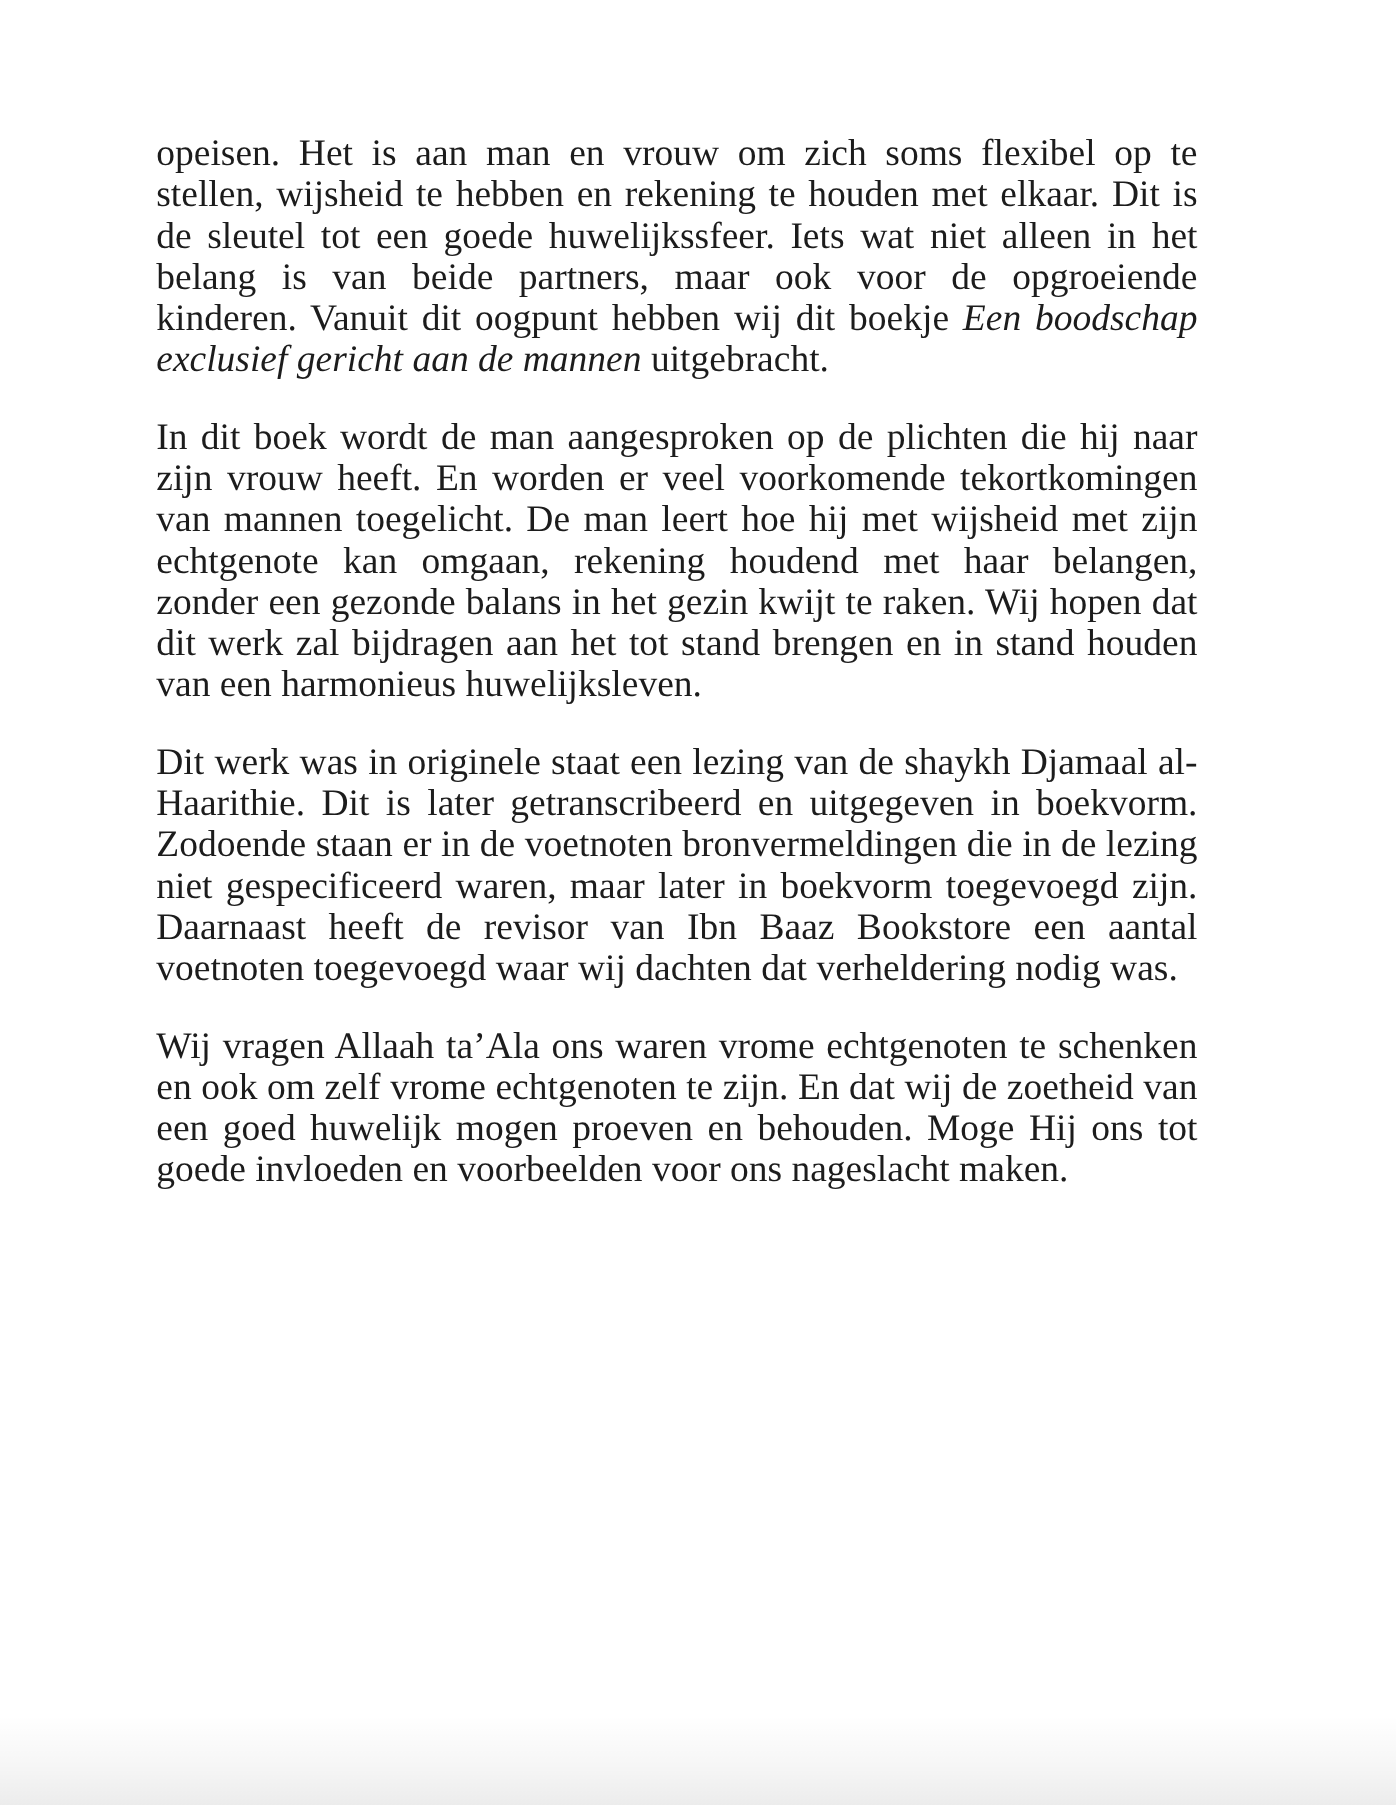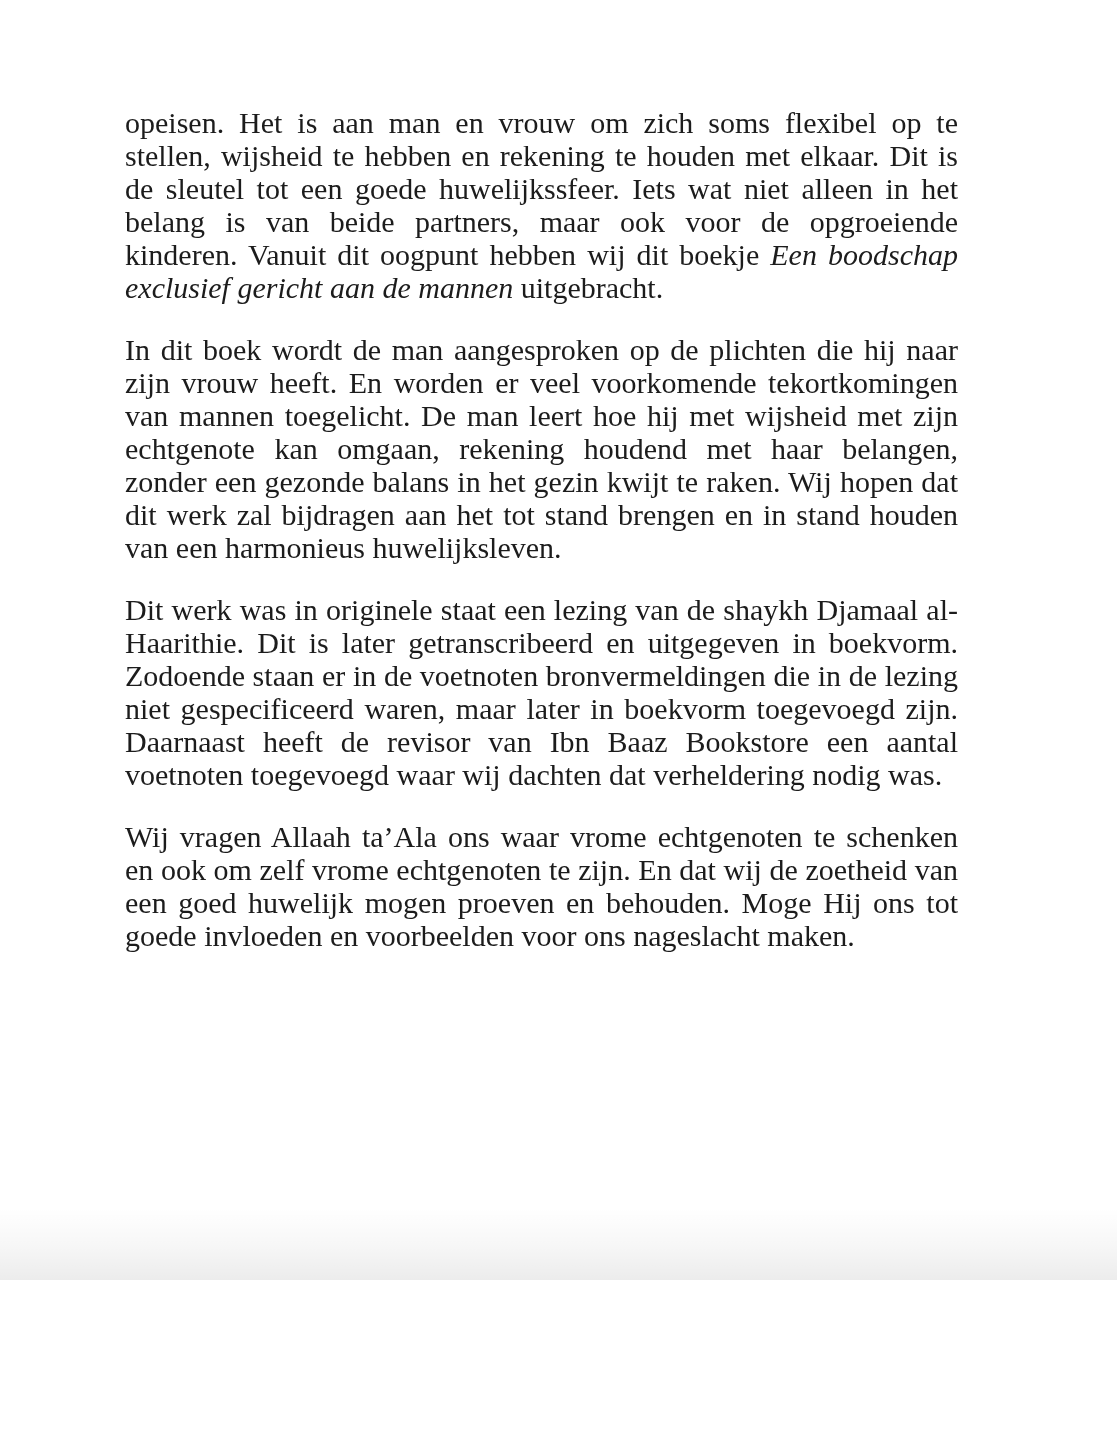--- a/index.html
+++ b/index.html
@@ -3,21 +3,21 @@
 <meta charset="utf-8">
 <style>
   html, body {
     margin: 0;
     padding: 0;
     background: #ffffff;
   }
   .page {
     position: relative;
     width: 1117px;
-    height: 1280px;
+    height: 1444px;
     background: #ffffff;
     overflow: hidden;
     font-family: "Liberation Serif", "DejaVu Serif", serif;
   }
   .text-block {
     position: absolute;
     left: 125px;
     top: 106px;
     width: 833px;
     color: #1c1c1c;
@@ -50,16 +50,16 @@
   }
 </style>
 </head>
 <body>
 
 <div class="page">
   <div class="text-block">
     <p><span>opeisen. Het is aan man en vrouw om zich soms flexibel op te stellen, wijsheid te hebben en rekening te houden met elkaar. Dit is de sleutel tot een goede huwelijkssfeer. Iets wat niet alleen in het belang is van beide partners, maar ook voor de opgroeiende kinderen. Vanuit dit oogpunt hebben wij dit boekje </span><em>Een boodschap exclusief gericht aan de mannen</em><span> uitgebracht.</span></p>
     <p>In dit boek wordt de man aangesproken op de plichten die hij naar zijn vrouw heeft. En worden er veel voorkomende tekortkomingen van mannen toegelicht. De man leert hoe hij met wijsheid met zijn echtgenote kan omgaan, rekening houdend met haar belangen, zonder een gezonde balans in het gezin kwijt te raken. Wij hopen dat dit werk zal bijdragen aan het tot stand brengen en in stand houden van een harmonieus huwelijksleven.</p>
     <p>Dit werk was in originele staat een lezing van de shaykh Djamaal al-Haarithie. Dit is later getranscribeerd en uitgegeven in boekvorm. Zodoende staan er in de voetnoten bronvermeldingen die in de lezing niet gespecificeerd waren, maar later in boekvorm toegevoegd zijn. Daarnaast heeft de revisor van Ibn Baaz Bookstore een aantal voetnoten toegevoegd waar wij dachten dat verheldering nodig was.</p>
-    <p>Wij vragen Allaah ta’Ala ons waar vrome echtgenoten te schenken en ook om zelf vrome echtgenoten te zijn. En dat wij de zoetheid van een goed huwelijk mogen proeven en behouden. Moge Hij ons tot goede invloeden en voorbeelden voor ons nageslacht maken.</p>
+    <p>Wij vragen Allaah ta’Ala ons waren vrome echtgenoten te schenken en ook om zelf vrome echtgenoten te zijn. En dat wij de zoetheid van een goed huwelijk mogen proeven en behouden. Moge Hij ons tot goede invloeden en voorbeelden voor ons nageslacht maken.</p>
   </div>
   <div class="bottom-shade"></div>
 </div>
 
 </body></html>

